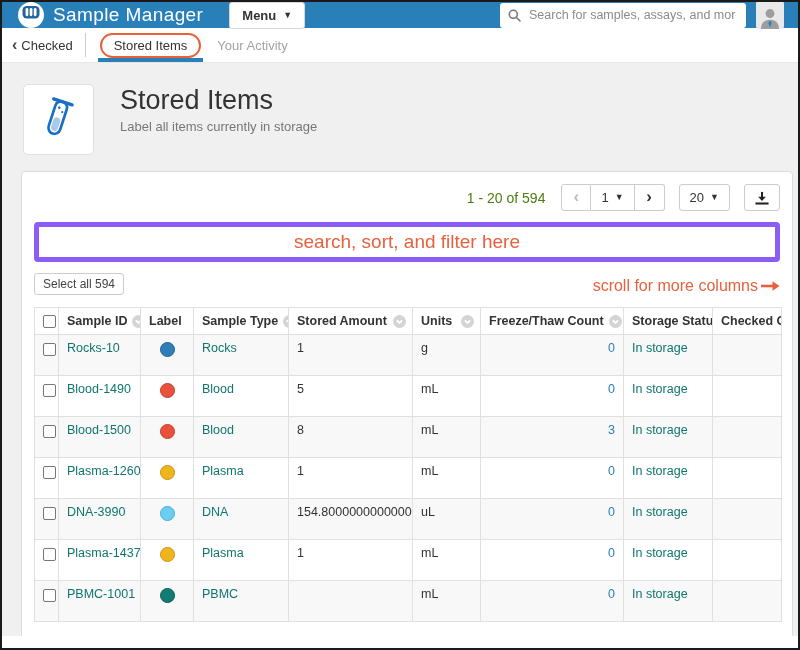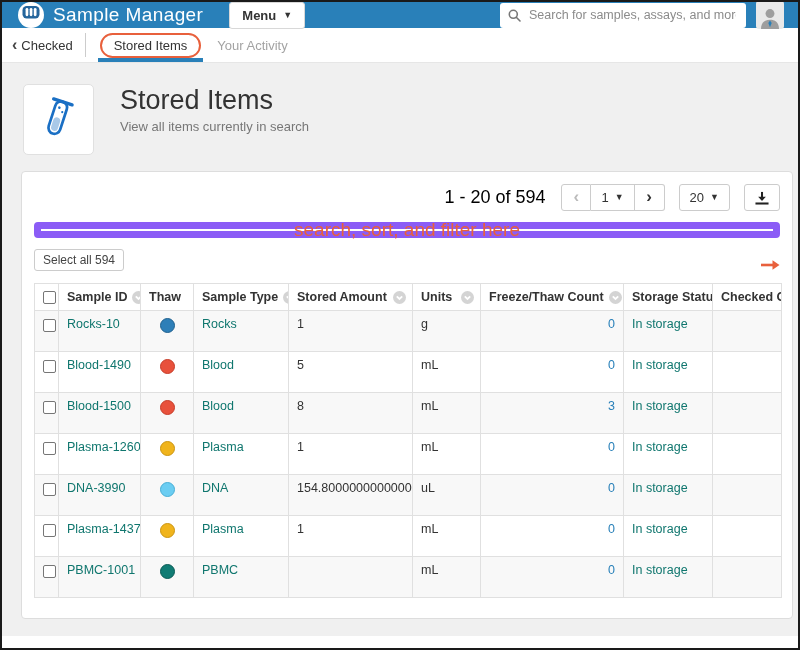--- a/index.html
+++ b/index.html
@@ -31,32 +31,32 @@
   
   .page{background:#f0f0f0;height:573px;overflow:hidden;}
   .page-header{margin:21px 20px 0 21px;display:flex;gap:26px;align-items:flex-start;}
   .icon-card{width:71px;height:71px;background:#fff;border:1px solid #e0e0e0;border-radius:5px;display:flex;align-items:center;justify-content:center;}
   .page-title{font-size:27px;font-weight:400;color:#333;margin:2px 0 0 0;line-height:1.05;}
   .page-subtitle{font-size:13px;color:#777;margin-top:5px;}
 
   
   .panel{margin:16px 9px 0 19px;width:772px;background:#fff;border:1px solid #ddd;border-radius:4px;padding:12px 12px 20px 12px;}
   .pager-row{display:flex;align-items:center;justify-content:flex-end;gap:14px;}
-  .pager-range{font-size:18px;color:#000000;margin-right:2px;}
+  .pager-range{font-size:14px;color:#4d7c0f;margin-right:2px;}
   .btn-group{display:flex;}
   .pbtn{background:#fff;border:1px solid #ccc;height:27px;min-width:30px;padding:0 10px;font-size:13px;color:#333;
     display:flex;align-items:center;justify-content:center;gap:6px;cursor:pointer;font-family:inherit;}
   .btn-group .pbtn{border-radius:0;border-left-width:0;}
   .btn-group .pbtn:first-child{border-radius:3px 0 0 3px;border-left-width:1px;}
   .btn-group .pbtn:last-child{border-radius:0 3px 3px 0;}
   .pbtn.round{border-radius:3px;}
   .chev{font-size:17px;font-weight:700;line-height:1;margin-top:-2px;}
   .chev.dis{color:#bbb;} .chev.on{color:#333;}
 
-  .search-bar{margin-top:11px;height:16px;border:7px solid #8b5cf6;border-radius:4px;display:flex;align-items:center;justify-content:center;background:#fff;cursor:text;}
+  .search-bar{margin-top:11px;height:40px;border:5px solid #8b5cf6;border-radius:4px;display:flex;align-items:center;justify-content:center;background:#fff;cursor:text;}
   .search-annot{color:#e8603c;font-size:19px;}
 
   .toolbar-row{margin-top:11px;display:flex;justify-content:space-between;align-items:flex-end;gap:44px;}
   .select-all{font-size:12px;padding:3px 8px;border:1px solid #ccc;background:#fff;border-radius:3px;color:#444;cursor:pointer;font-family:inherit;}
   .scroll-annot{color:#e8603c;font-size:16px;display:flex;align-items:center;gap:3px;}
 
   
   table{border-collapse:collapse;table-layout:fixed;width:747px;margin-top:12px;font-size:12.5px;}
   col.c-check{width:24px;} col.c-id{width:82px;} col.c-label{width:53px;} col.c-type{width:95px;}
   col.c-amount{width:124px;} col.c-units{width:68px;} col.c-ftc{width:143px;} col.c-status{width:89px;} col.c-checked{width:69px;}
@@ -140,21 +140,21 @@
               <rect x="17.4" y="22" width="6.7" height="13.2" rx="3.35" fill="#a9c9e8"></rect>
               <line x1="11.5" y1="6.2" x2="30" y2="6.2" stroke="#1a6fc4" stroke-width="3.2" stroke-linecap="round"></line>
               <circle cx="19.3" cy="12.5" r="1.25" fill="#1a6fc4"></circle>
               <circle cx="23.2" cy="15.7" r="1.05" fill="#1a6fc4"></circle>
             </g>
           </svg>
         </span>
       </div>
       <div>
         <h1 class="page-title">Stored Items</h1>
-        <div class="page-subtitle">View all items currently in search</div>
+        <div class="page-subtitle">Label all items currently in storage</div>
       </div>
     </section>
 
     <section class="panel">
 
       <div class="pager-row">
         <span class="pager-range">1 - 20 of 594</span>
         <div class="btn-group">
           <button class="pbtn">
             <span class="chev dis">‹</span>
@@ -182,20 +182,21 @@
         </button>
       </div>
 
       <div class="search-bar">
         <span class="search-annot">search, sort, and filter here</span>
       </div>
 
       <div class="toolbar-row">
         <button class="select-all">Select all 594</button>
         <span class="scroll-annot">
+          <span>scroll for more columns</span>
           <span style="display:inline-flex;">
             <svg width="19" height="12" viewBox="0 0 19 12">
               <line x1="0" y1="6" x2="13" y2="6" stroke="#e8603c" stroke-width="2.6"></line>
               <polygon points="11.5,1.2 18.5,6 11.5,10.8" fill="#e8603c"></polygon>
             </svg>
           </span>
         </span>
       </div>
 
       <table>
@@ -219,21 +220,21 @@
                   <span class="sort-icon">
                     <svg width="13" height="13" viewBox="0 0 13 13">
                       <circle cx="6.5" cy="6.5" r="6.5" fill="#d4d4d4"></circle>
                       <path d="M3.8 5.3 L6.5 8 L9.2 5.3" fill="none" stroke="#fff" stroke-width="1.8"></path>
                     </svg>
                   </span>
                 </span>
               </th>
             <th>
                 <span class="th-inner">
-                  <span>Thaw</span>
+                  <span>Label</span>
                 </span>
               </th>
             <th>
                 <span class="th-inner">
                   <span>Sample Type</span>
                   <span class="sort-icon">
                     <svg width="13" height="13" viewBox="0 0 13 13">
                       <circle cx="6.5" cy="6.5" r="6.5" fill="#d4d4d4"></circle>
                       <path d="M3.8 5.3 L6.5 8 L9.2 5.3" fill="none" stroke="#fff" stroke-width="1.8"></path>
                     </svg>

